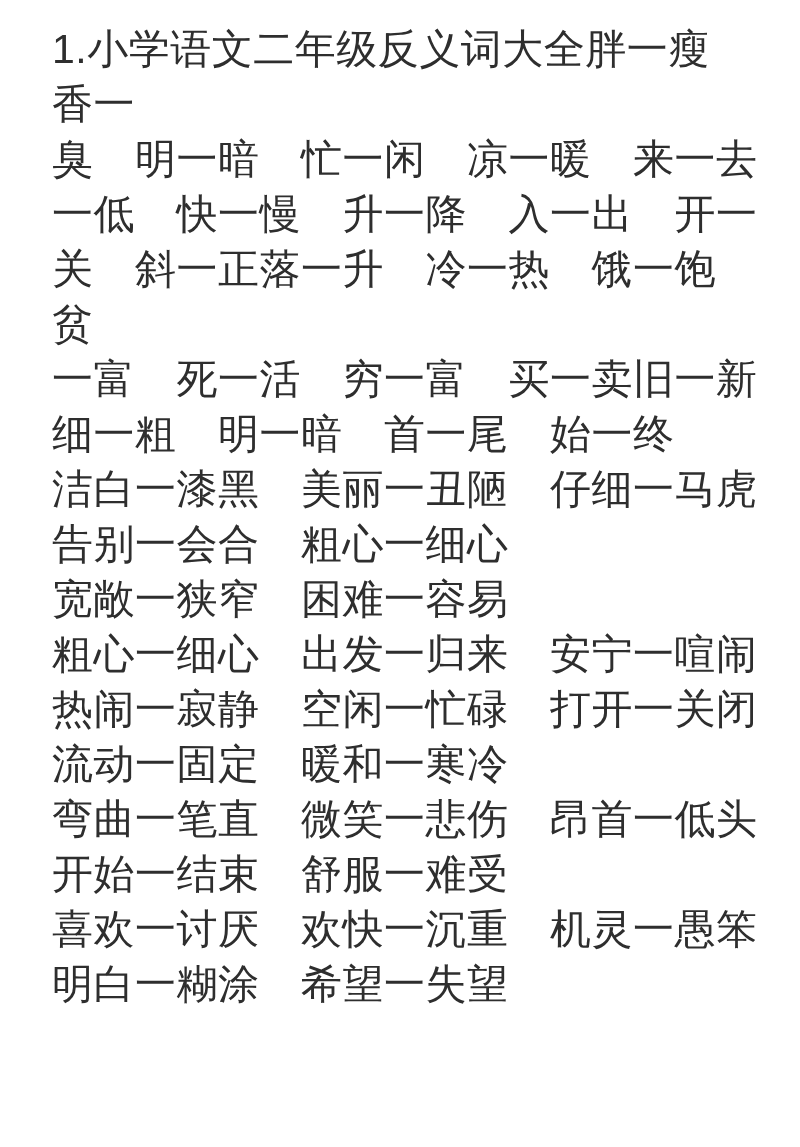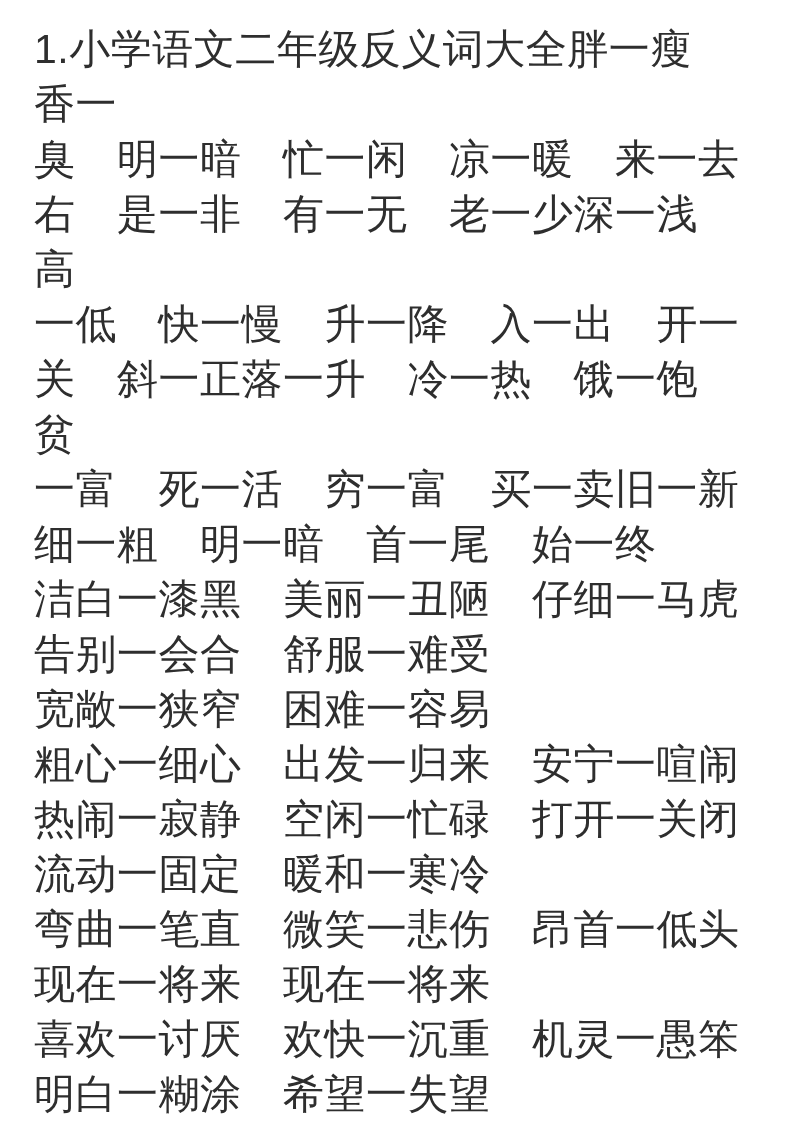--- a/index.html
+++ b/index.html
@@ -11,21 +11,21 @@
     width: 800px;
     height: 1147px;
     overflow: hidden;
     font-family: "Liberation Sans", "DejaVu Sans", sans-serif;
   }
   #page {
     width: 800px;
     height: 1147px;
     background: #ffffff;
     box-sizing: border-box;
-    padding: 22px 34px 0 34px;
+    padding: 22px 34px 0 52px;
     position: relative;
   }
   .doc-body {
     color: #2e2e2e;
     font-size: 41px;
     line-height: 55px;
     letter-spacing: 0.5px;
     font-weight: 400;
     word-break: break-all;
     text-align: left;
@@ -35,30 +35,29 @@
     display: block;
   }
 </style>
 </head>
 <body>
 
 <div id="page">
   <div class="doc-body">
     <span class="doc-line">1.小学语文二年级反义词大全胖一瘦　香一</span>
     <span class="doc-line">臭　明一暗　忙一闲　凉一暖　来一去</span>
-    <span class="doc-line">右　是一非　有一无　老一少深一浅　高</span>
     <span class="doc-line">一低　快一慢　升一降　入一出　开一</span>
     <span class="doc-line">关　斜一正落一升　冷一热　饿一饱　贫</span>
     <span class="doc-line">一富　死一活　穷一富　买一卖旧一新</span>
     <span class="doc-line">细一粗　明一暗　首一尾　始一终</span>
     <span class="doc-line">洁白一漆黑　美丽一丑陋　仔细一马虎</span>
-    <span class="doc-line">告别一会合　舒服一难受</span>
+    <span class="doc-line">告别一会合　粗心一细心</span>
     <span class="doc-line">宽敞一狭窄　困难一容易</span>
     <span class="doc-line">粗心一细心　出发一归来　安宁一喧闹</span>
     <span class="doc-line">热闹一寂静　空闲一忙碌　打开一关闭</span>
     <span class="doc-line">流动一固定　暖和一寒冷</span>
     <span class="doc-line">弯曲一笔直　微笑一悲伤　昂首一低头</span>
-    <span class="doc-line">现在一将来　现在一将来</span>
+    <span class="doc-line">开始一结束　舒服一难受</span>
     <span class="doc-line">喜欢一讨厌　欢快一沉重　机灵一愚笨</span>
     <span class="doc-line">明白一糊涂　希望一失望</span>
 
   </div>
 </div>
 
 </body></html>

